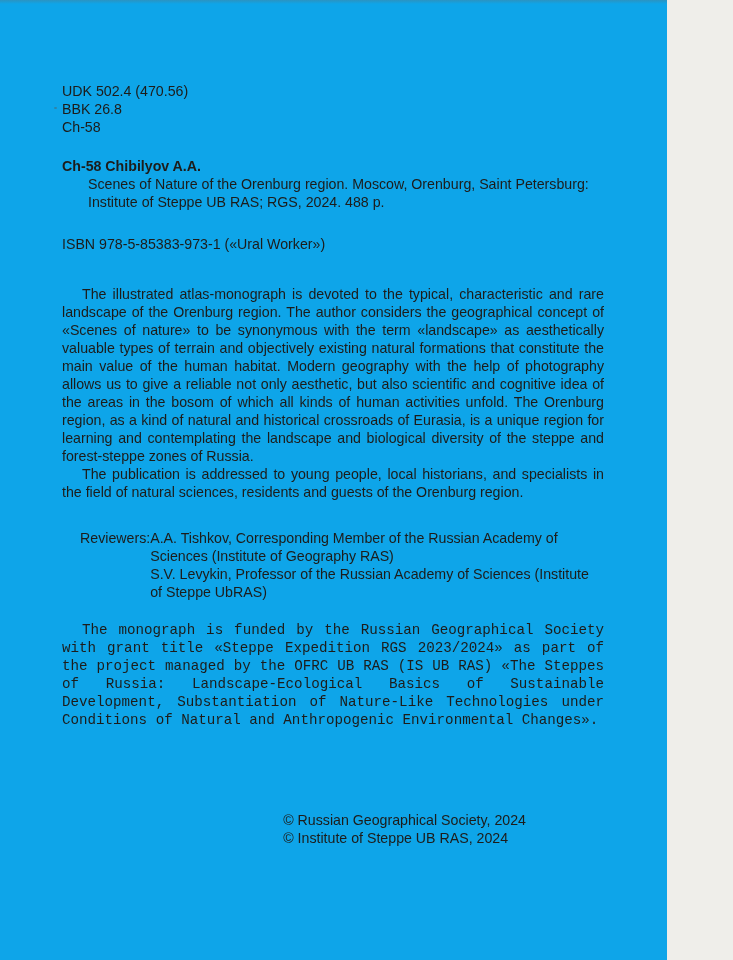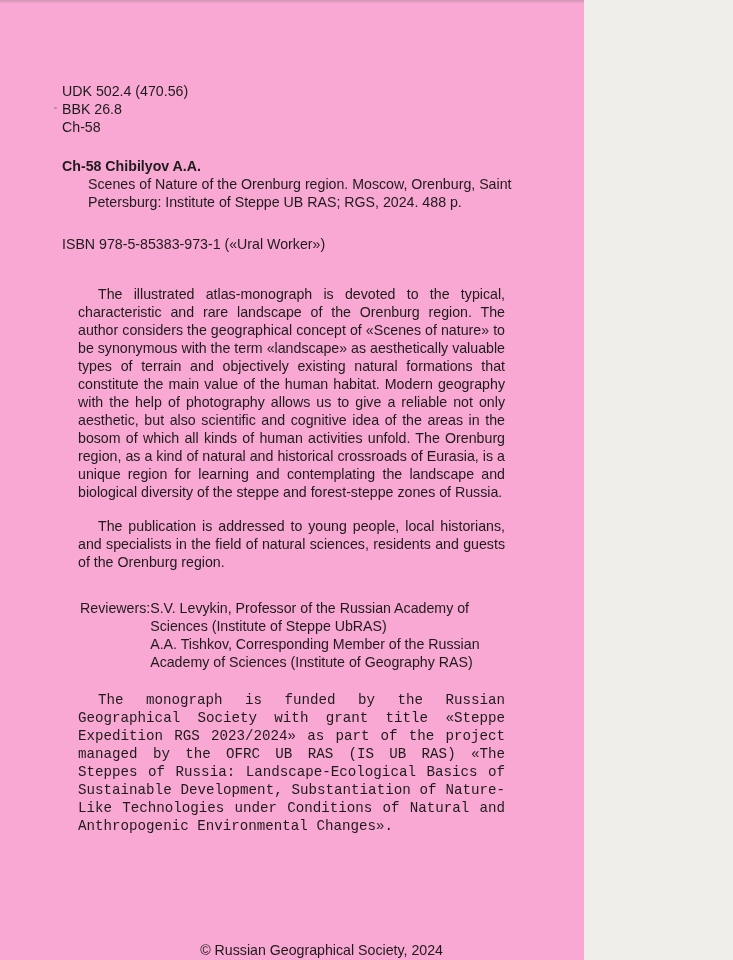--- a/index.html
+++ b/index.html
@@ -7,23 +7,23 @@
     padding: 0;
   }
   body {
     width: 733px;
     height: 960px;
     background: #efeeea;
     overflow: hidden;
   }
   .page {
     position: relative;
-    width: 584px;
+    width: 667px;
     height: 960px;
-    background: #f9a8d4;
+    background: #0ea5e9;
     font-family: "Liberation Sans", sans-serif;
     font-size: 14.2px;
     line-height: 18px;
     color: #1d1c1a;
     box-sizing: border-box;
   }
   .scan-edge-top {
     position: absolute;
     top: 0; left: 0; right: 0;
     height: 4px;
@@ -54,42 +54,42 @@
   .catalog-citation {
     margin-left: 26px;
   }
   .isbn-line {
     margin-top: 24px;
   }
   .abstract {
     margin-top: 32px;
   }
   .abstract p, .funding p {
-    margin: 16px;
+    margin: 0;
     text-align: justify;
     text-indent: 20px;
   }
   .reviewers {
     display: flex;
     margin-top: 28px;
     padding-left: 18px;
   }
   .reviewers-label {
     flex: 0 0 70px;
   }
   .reviewer-entries {
     flex: 1;
   }
   .funding {
     margin-top: 20px;
     font-family: Liberation Mono, monospace;
   }
   .copyright {
     width: fit-content;
-    margin: 106px 78px 0 auto;
+    margin: 82px 78px 0 auto;
     text-align: left;
   }
 </style>
 </head>
 <body>
 
 <div class="page">
   <div class="scan-edge-top"></div>
   <div class="scan-speck"></div>
 
@@ -109,22 +109,22 @@
     <div class="isbn-line">ISBN 978-5-85383-973-1 («Ural Worker»)</div>
 
     <div class="abstract">
       <p>The illustrated atlas-monograph is devoted to the typical, characteristic and rare landscape of the Orenburg region. The author considers the geographical concept of «Scenes of nature» to be synonymous with the term «landscape» as aesthetically valuable types of terrain and objectively existing natural formations that constitute the main value of the human habitat. Modern geography with the help of photography allows us to give a reliable not only aesthetic, but also scientific and cognitive idea of the areas in the bosom of which all kinds of human activities unfold. The Orenburg region, as a kind of natural and historical crossroads of Eurasia, is a unique region for learning and contemplating the landscape and biological diversity of the steppe and forest-steppe zones of Russia.</p>
       <p>The publication is addressed to young people, local historians, and specialists in the field of natural sciences, residents and guests of the Orenburg region.</p>
     </div>
 
     <div class="reviewers">
       <div class="reviewers-label">Reviewers:</div>
       <div class="reviewer-entries">
+        <div>A.A. Tishkov, Corresponding Member of the Russian Academy of Sciences (Institute of Geography RAS)</div>
         <div>S.V. Levykin, Professor of the Russian Academy of Sciences (Institute of Steppe UbRAS)</div>
-        <div>A.A. Tishkov, Corresponding Member of the Russian Academy of Sciences (Institute of Geography RAS)</div>
       </div>
     </div>
 
     <div class="funding">
       <p>The monograph is funded by the Russian Geographical Society with grant title «Steppe Expedition RGS 2023/2024» as part of the project managed by the OFRC UB RAS (IS UB RAS) «The Steppes of Russia: Landscape-Ecological Basics of Sustainable Development, Substantiation of Nature-Like Technologies under Conditions of Natural and Anthropogenic Environmental Changes».</p>
     </div>
 
     <div class="copyright">
       <div>© Russian Geographical Society, 2024</div>
       <div>© Institute of Steppe UB RAS, 2024</div>

